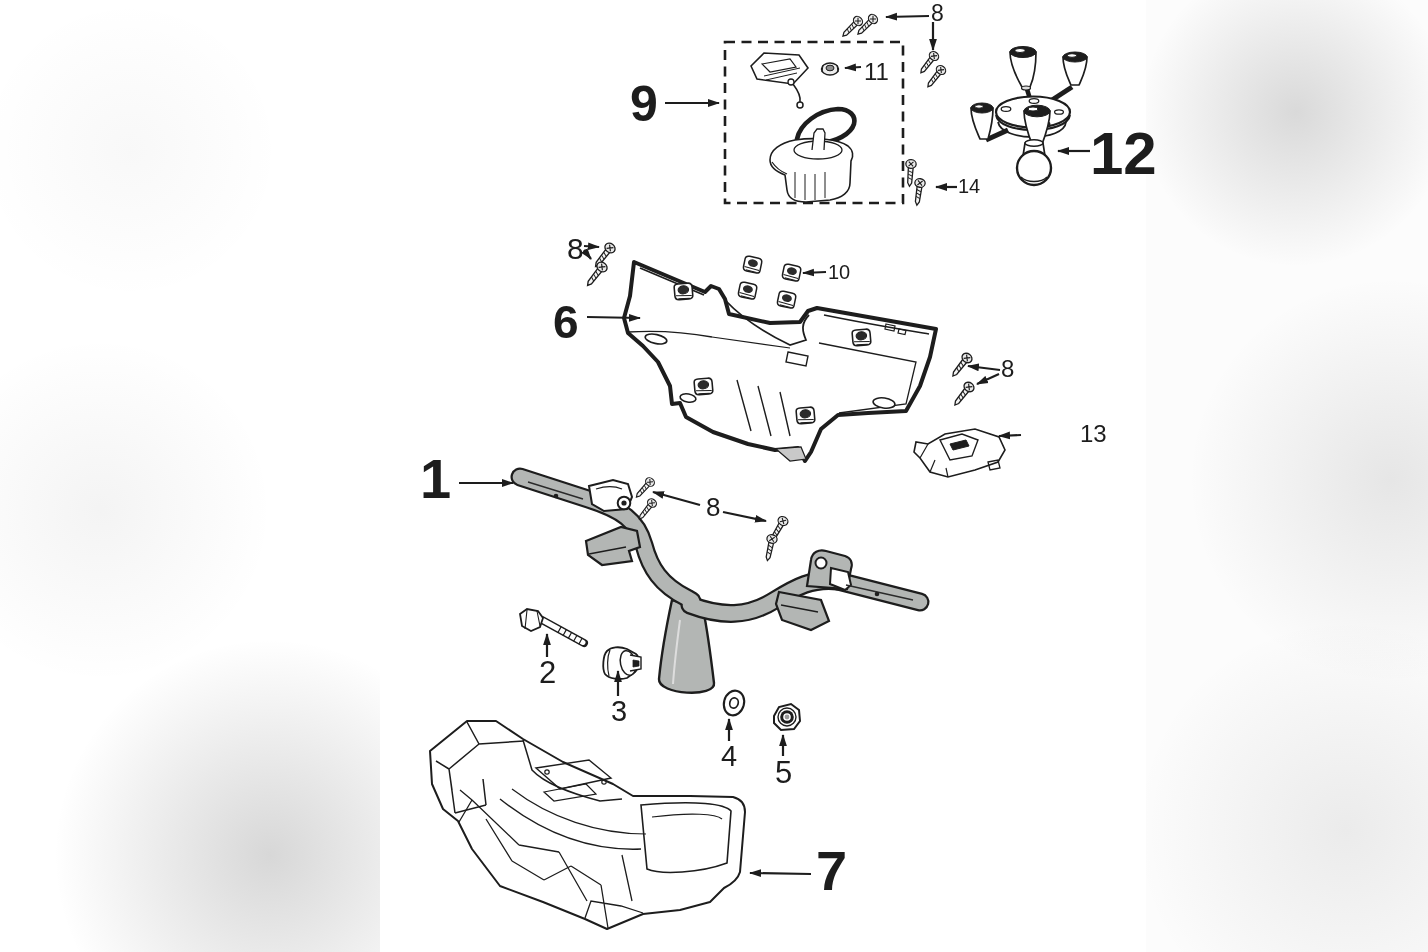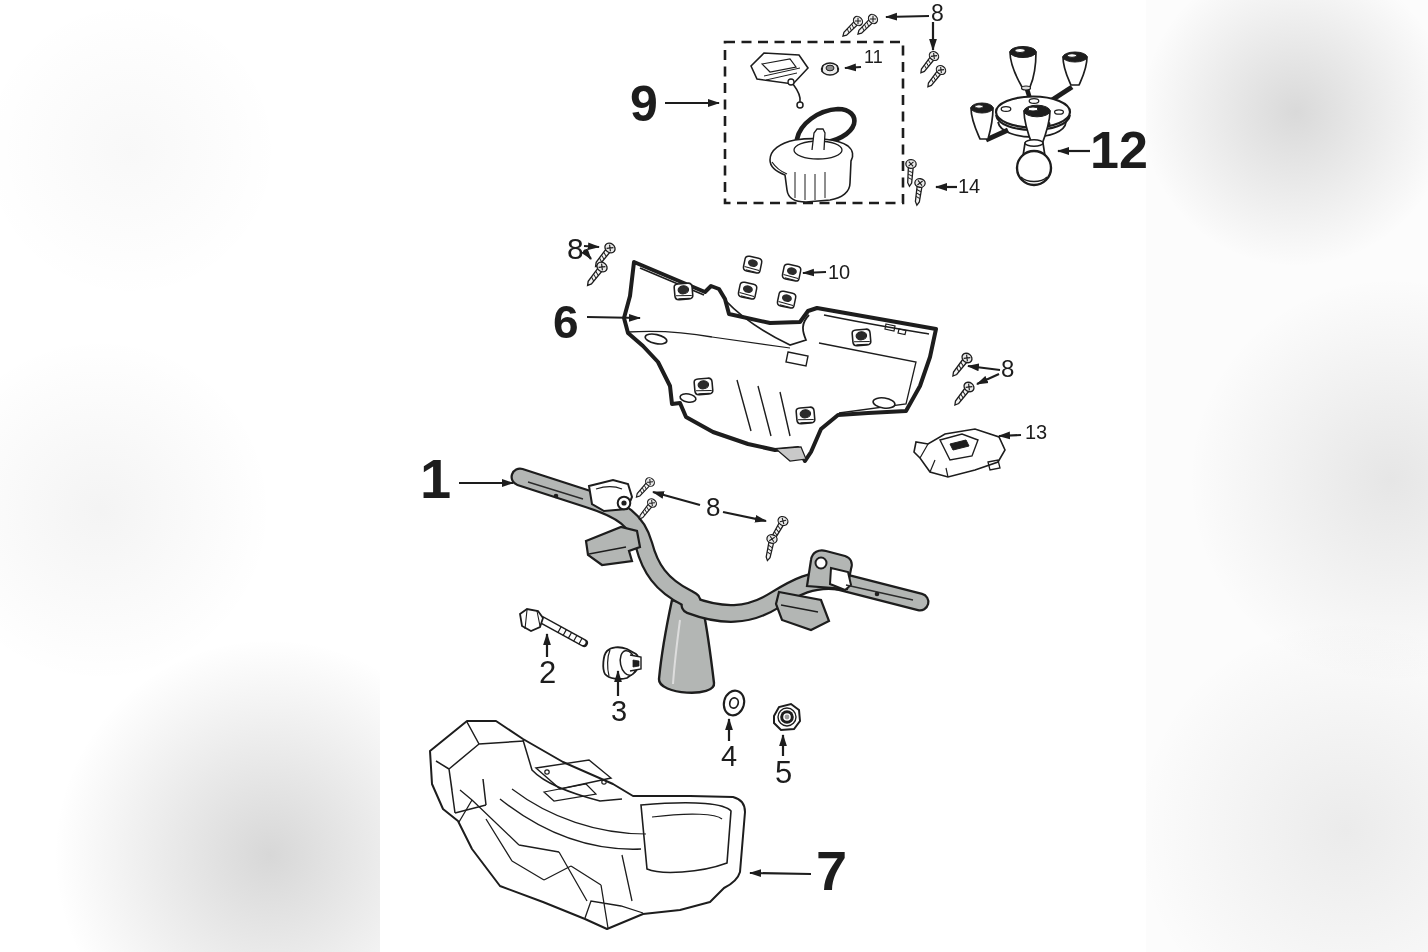--- a/index.html
+++ b/index.html
@@ -267,29 +267,29 @@
       <line x1="723" y1="512" x2="766" y2="521" marker-end="url(#ah)"></line>
       <line x1="547" y1="657" x2="547" y2="634" marker-end="url(#ah)"></line>
       <line x1="618" y1="696" x2="618" y2="671" marker-end="url(#ah)"></line>
       <line x1="729" y1="741" x2="729" y2="719" marker-end="url(#ah)"></line>
       <line x1="783" y1="756" x2="783" y2="735" marker-end="url(#ah)"></line>
       <line x1="811" y1="874" x2="750" y2="873" marker-end="url(#ah)"></line>
     </g>
   </svg>
 
   <div class="callout" style="left:931px;top:2px;font-size:23px">8</div>
-  <div class="callout" style="left:864px;top:48px;font-size:18px">11</div>
+  <div class="callout" style="left:864px;top:60px;font-size:24px">11</div>
   <div class="callout lg" style="left:630px;top:79px;font-size:50px">9</div>
-  <div class="callout lg" style="left:1090px;top:124px;font-size:52px">12</div>
+  <div class="callout lg" style="left:1090px;top:124px;font-size:60px">12</div>
   <div class="callout" style="left:958px;top:176px;font-size:20px">14</div>
   <div class="callout" style="left:567px;top:234px;font-size:30px">8</div>
   <div class="callout" style="left:828px;top:262px;font-size:20px">10</div>
   <div class="callout lg" style="left:553px;top:299px;font-size:46px">6</div>
   <div class="callout" style="left:1001px;top:357px;font-size:24px">8</div>
-  <div class="callout" style="left:1025px;top:422px;font-size:20px">13</div>
+  <div class="callout" style="left:1080px;top:422px;font-size:24px">13</div>
   <div class="callout lg" style="left:420px;top:451px;font-size:56px">1</div>
   <div class="callout" style="left:706px;top:494px;font-size:26px">8</div>
   <div class="callout" style="left:539px;top:657px;font-size:31px">2</div>
   <div class="callout" style="left:611px;top:697px;font-size:29px">3</div>
   <div class="callout" style="left:721px;top:742px;font-size:29px">4</div>
   <div class="callout" style="left:775px;top:757px;font-size:31px">5</div>
   <div class="callout lg" style="left:816px;top:843px;font-size:56px">7</div>
 
 </div>
 

